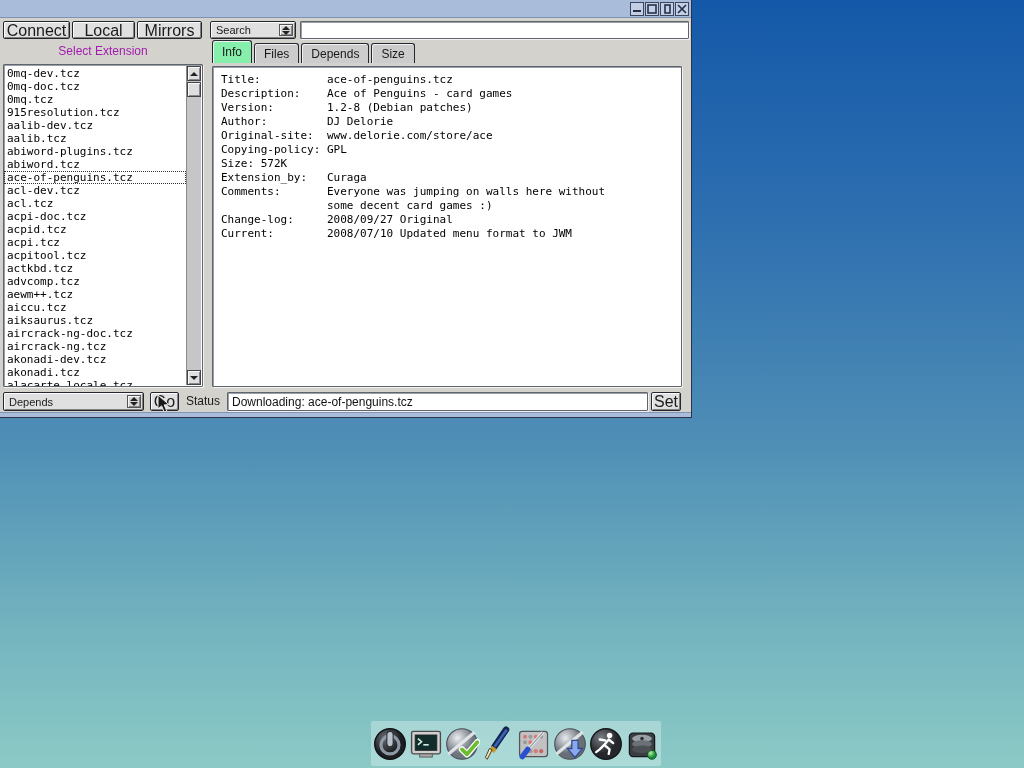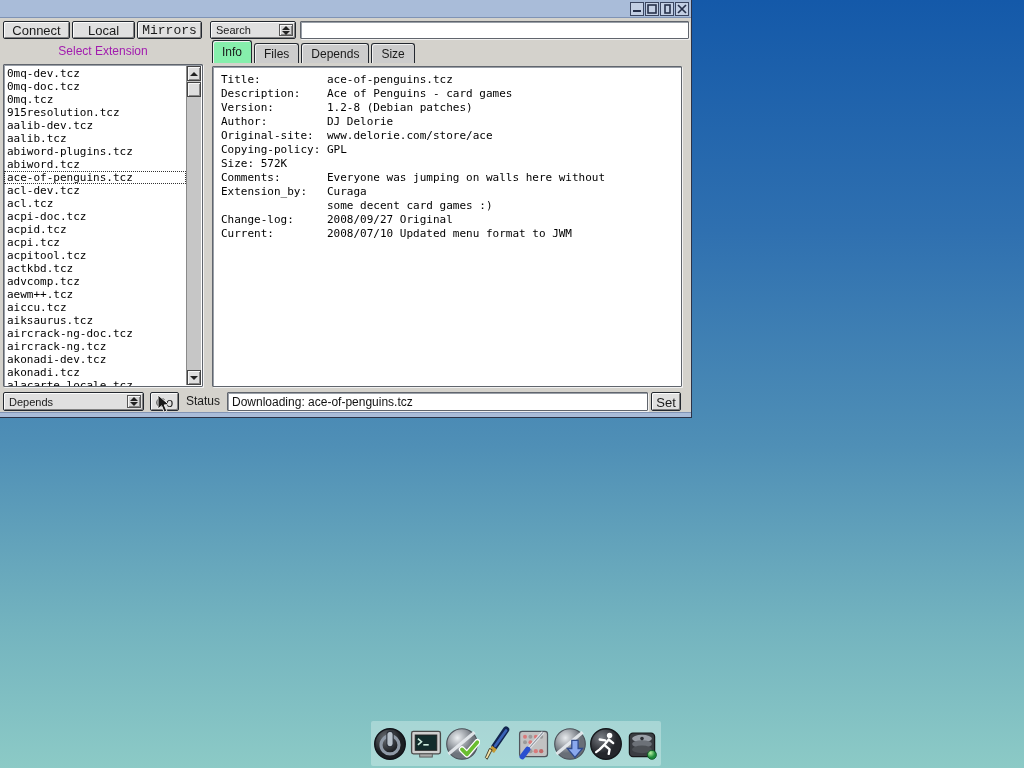--- a/index.html
+++ b/index.html
@@ -32,22 +32,22 @@
   .raised {
     background:#e0e0e0; border:1px solid #23282f; border-radius:2px;
     box-shadow: inset 1px 1px 0 #fbfbfb, inset -1px -1px 0 #808080;
   }
   .sunken {
     background:#ffffff; border:1px solid #60656d; border-radius:1px;
     box-shadow: inset 1px 1px 0 #9aa0a8, 1px 1px 0 #f2f2f2;
   }
   
   .btn {
-    position:absolute; top:21px; height:18px; font-size:13px; color:#1a1a1a;
-    display:flex; align-items:flex-end; justify-content:center; cursor:default;
+    position:absolute; top:21px; height:18px; font-size:16px; color:#1a1a1a;
+    display:flex; align-items:flex-start; justify-content:center; cursor:default;
   }
   .choice {
     position:absolute; height:18px; display:flex; align-items:center;
     font-size:11px; color:#1a1a1a; padding-left:5px;
   }
   .choice .arrows {
     position:absolute; right:2px; top:2px; bottom:2px; width:14px;
     background:#d6d6d6; border:1px solid #555;
     box-shadow: inset 1px 1px 0 #f8f8f8, inset -1px -1px 0 #888;
     display:flex; flex-direction:column; align-items:center; justify-content:center; gap:1px;
@@ -152,21 +152,21 @@
         </div>
       </div>
     </div>
 
     <div class="btn raised" style="left:3px;width:67px;">
         <span>Connect</span>
       </div>
     <div class="btn raised" style="left:72px;width:63px;">
         <span>Local</span>
       </div>
-    <div class="btn raised" style="left:137px;width:65px;font-family:Liberation Mono, monospace;">
+    <div class="btn raised" style="left:137px;width:65px;">
         <span>Mirrors</span>
       </div>
 
     <div class="choice raised" style="left:210px;top:21px;width:86px;">
       <span>Search</span>
       <span class="arrows">
           <span class="tri-up"></span>
           <span class="tri-down"></span>
         </span>
     </div>
@@ -229,22 +229,22 @@
 
     <div class="info-panel sunken">
 
     <div class="info-line">Title:          ace-of-penguins.tcz</div>
         <div class="info-line">Description:    Ace of Penguins - card games</div>
         <div class="info-line">Version:        1.2-8 (Debian patches)</div>
         <div class="info-line">Author:         DJ Delorie</div>
         <div class="info-line">Original-site:  www.delorie.com/store/ace</div>
         <div class="info-line">Copying-policy: GPL</div>
         <div class="info-line">Size: 572K</div>
+        <div class="info-line">Extension_by:   Curaga</div>
         <div class="info-line">Comments:       Everyone was jumping on walls here without</div>
-        <div class="info-line">Extension_by:   Curaga</div>
         <div class="info-line">                some decent card games :)</div>
         <div class="info-line">Change-log:     2008/09/27 Original</div>
         <div class="info-line">Current:        2008/07/10 Updated menu format to JWM</div>
       </div>
 
     <div class="choice raised" style="left:3px;top:392px;width:141px;height:19px;">
       <span>Depends</span>
       <span class="arrows">
           <span class="tri-up"></span>
           <span class="tri-down"></span>

